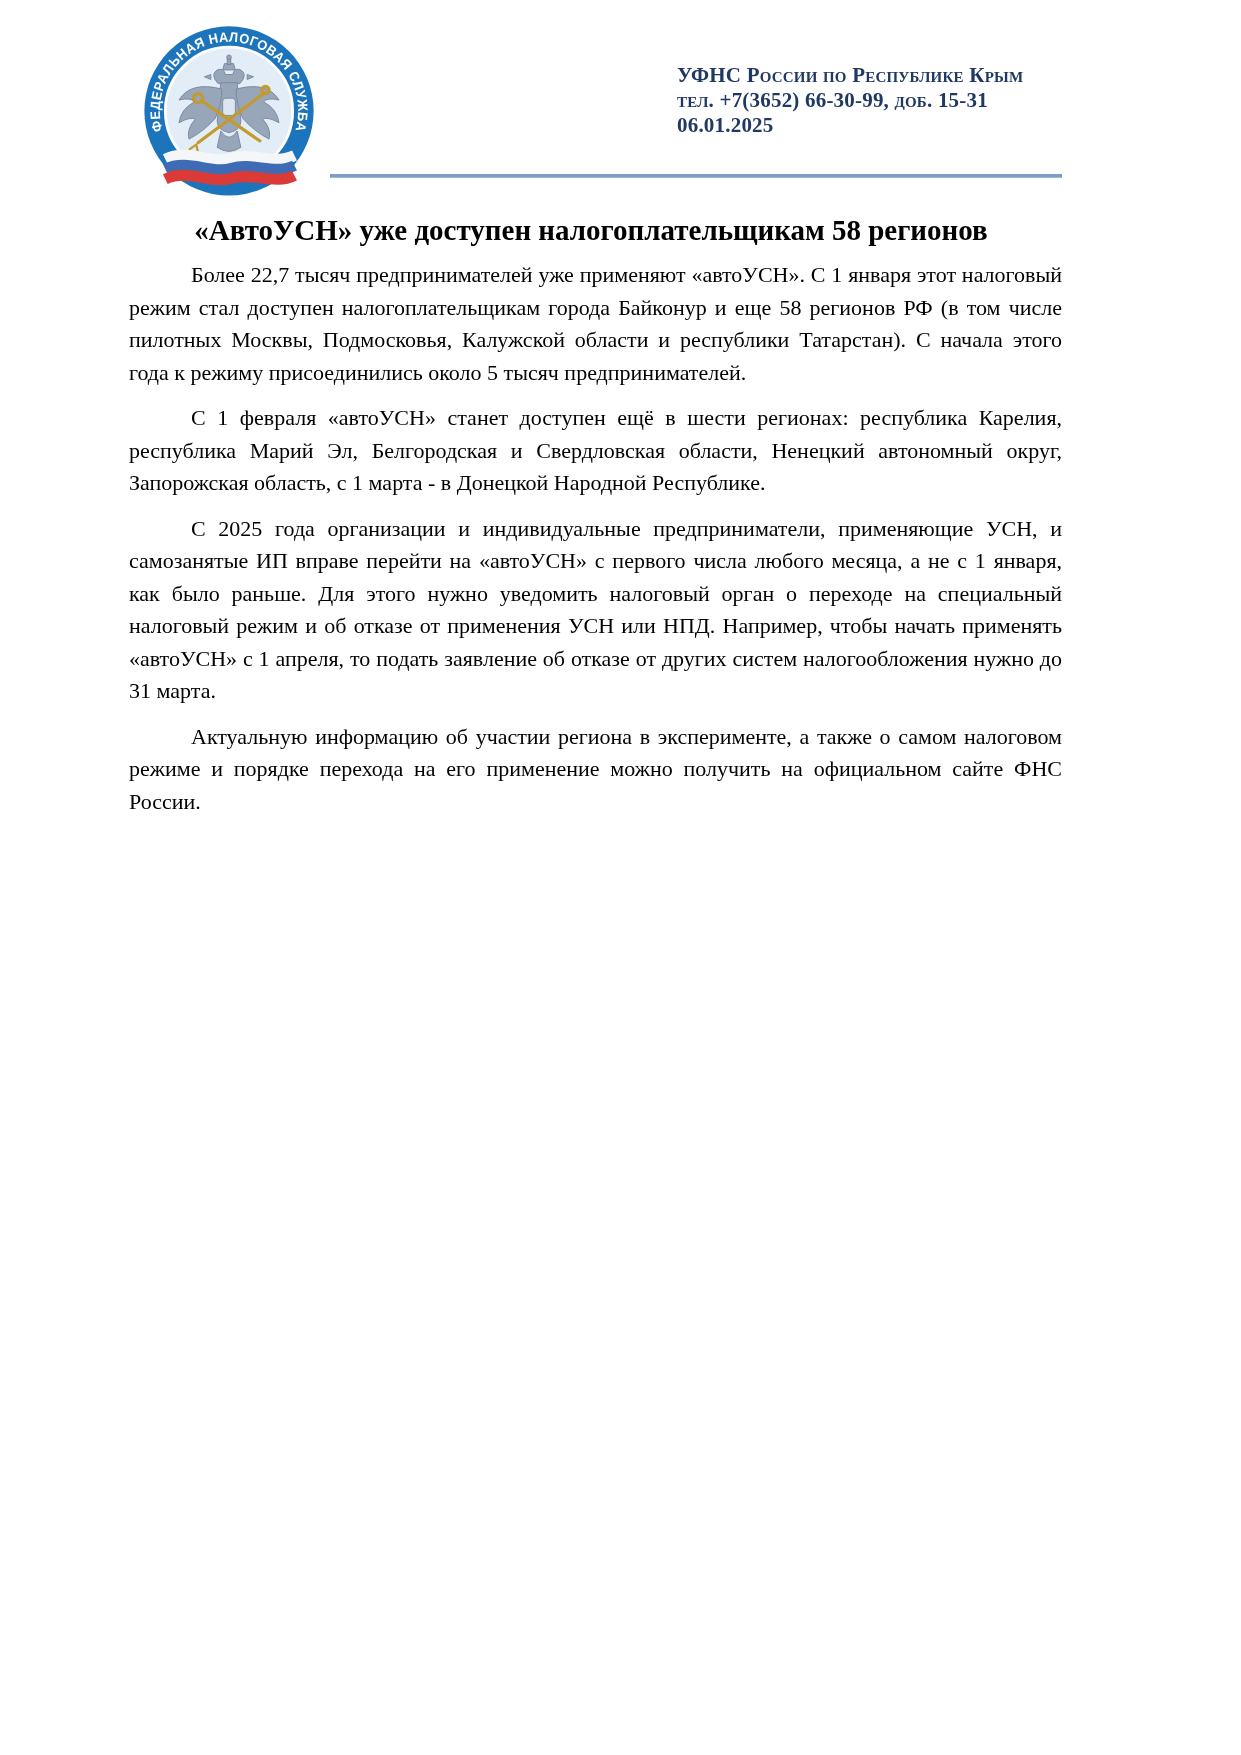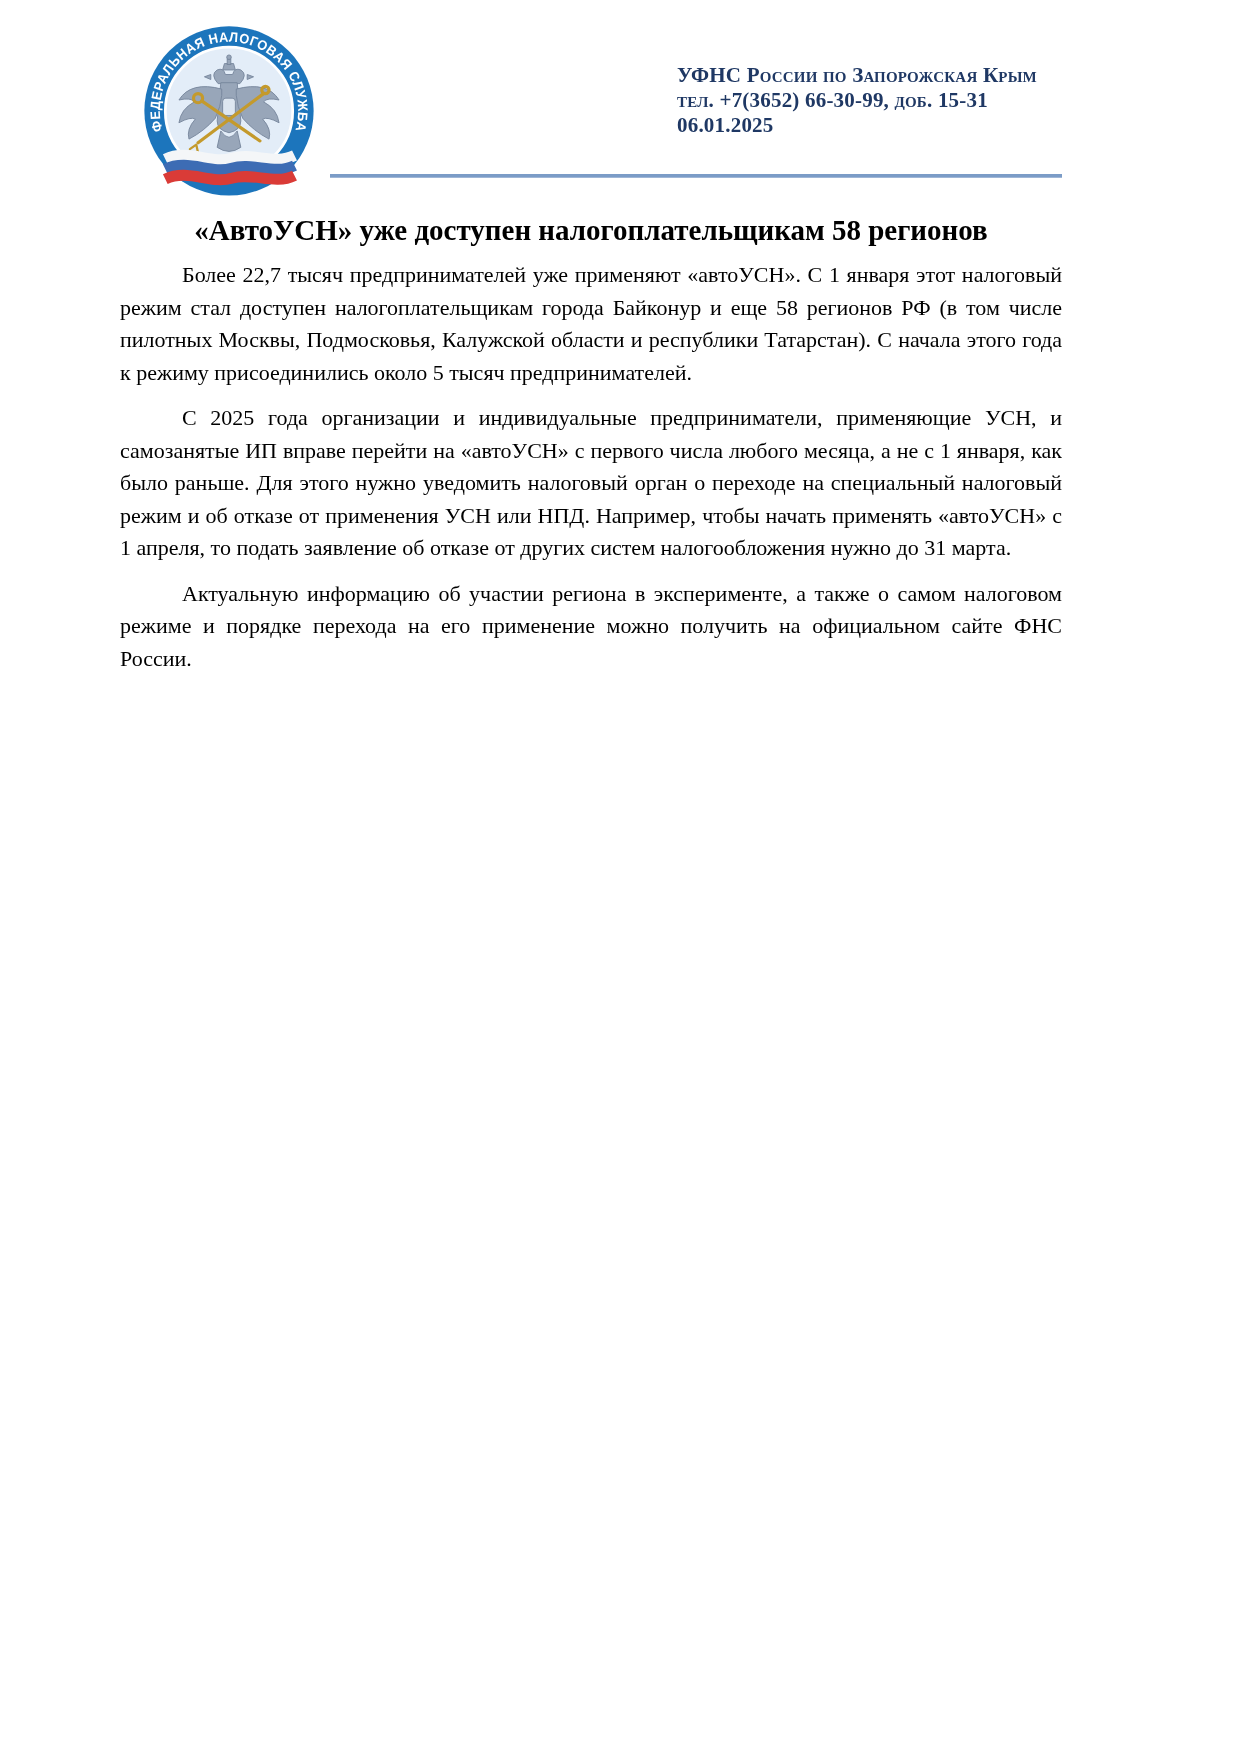--- a/index.html
+++ b/index.html
@@ -60,21 +60,21 @@
     width: 942px;
   }
   .doc-title {
     text-align: center;
     font-weight: bold;
     font-size: 29px;
     line-height: 30px;
     margin: 0 0 14px 0;
   }
   .doc p {
-    margin: 0 0 13px 0;
+    margin: 0 0 13px 9px;
     font-size: 22px;
     line-height: 32.5px;
     text-align: justify;
     text-indent: 62px;
   }
 </style>
 </head>
 <body>
 
 <svg class="logo" viewBox="0 0 200 192" xmlns="http://www.w3.org/2000/svg" aria-hidden="true">
@@ -120,25 +120,26 @@
   </g>
 
   <g fill="none" stroke-linecap="butt">
     <path d="M30 150 C55 138 80 156 103 149 C126 142 150 157 172 146" stroke="#F4F6F8" stroke-width="12"></path>
     <path d="M30 161 C55 149 80 167 103 160 C126 153 150 168 172 157" stroke="#3D6CB4" stroke-width="12"></path>
     <path d="M30 172 C55 160 80 178 103 171 C126 164 150 179 172 168" stroke="#DA3B37" stroke-width="12"></path>
   </g>
 </svg>
 
 <div class="header-info">
-  <div class="line">УФНС России по Запорожская Крым</div>
+  <div class="line">УФНС России по Республике Крым</div>
   <div class="line">тел. +7(3652) 66-30-99, доб. 15-31</div>
   <div class="line">06.01.2025</div>
 </div>
 
 <div class="divider"></div>
 
 <div class="doc">
   <h1 class="doc-title">«АвтоУСН» уже доступен налогоплательщикам 58 регионов</h1>
   <p>Более 22,7 тысяч предпринимателей уже применяют «автоУСН». С 1 января этот налоговый режим стал доступен налогоплательщикам города Байконур и еще 58 регионов РФ (в том числе пилотных Москвы, Подмосковья, Калужской области и республики Татарстан). С начала этого года к режиму присоединились около 5 тысяч предпринимателей.</p>
+  <p>С 1 февраля «автоУСН» станет доступен ещё в шести регионах: республика Карелия, республика Марий Эл, Белгородская и Свердловская области, Ненецкий автономный округ, Запорожская область, с 1 марта - в Донецкой Народной Республике.</p>
   <p>С 2025 года организации и индивидуальные предприниматели, применяющие УСН, и самозанятые ИП вправе перейти на «автоУСН» с первого числа любого месяца, а не с 1 января, как было раньше. Для этого нужно уведомить налоговый орган о переходе на специальный налоговый режим и об отказе от применения УСН или НПД. Например, чтобы начать применять «автоУСН» с 1 апреля, то подать заявление об отказе от других систем налогообложения нужно до 31 марта.</p>
   <p>Актуальную информацию об участии региона в эксперименте, а также о самом налоговом режиме и порядке перехода на его применение можно получить на официальном сайте ФНС России.</p>
 </div>
 
 </body></html>

